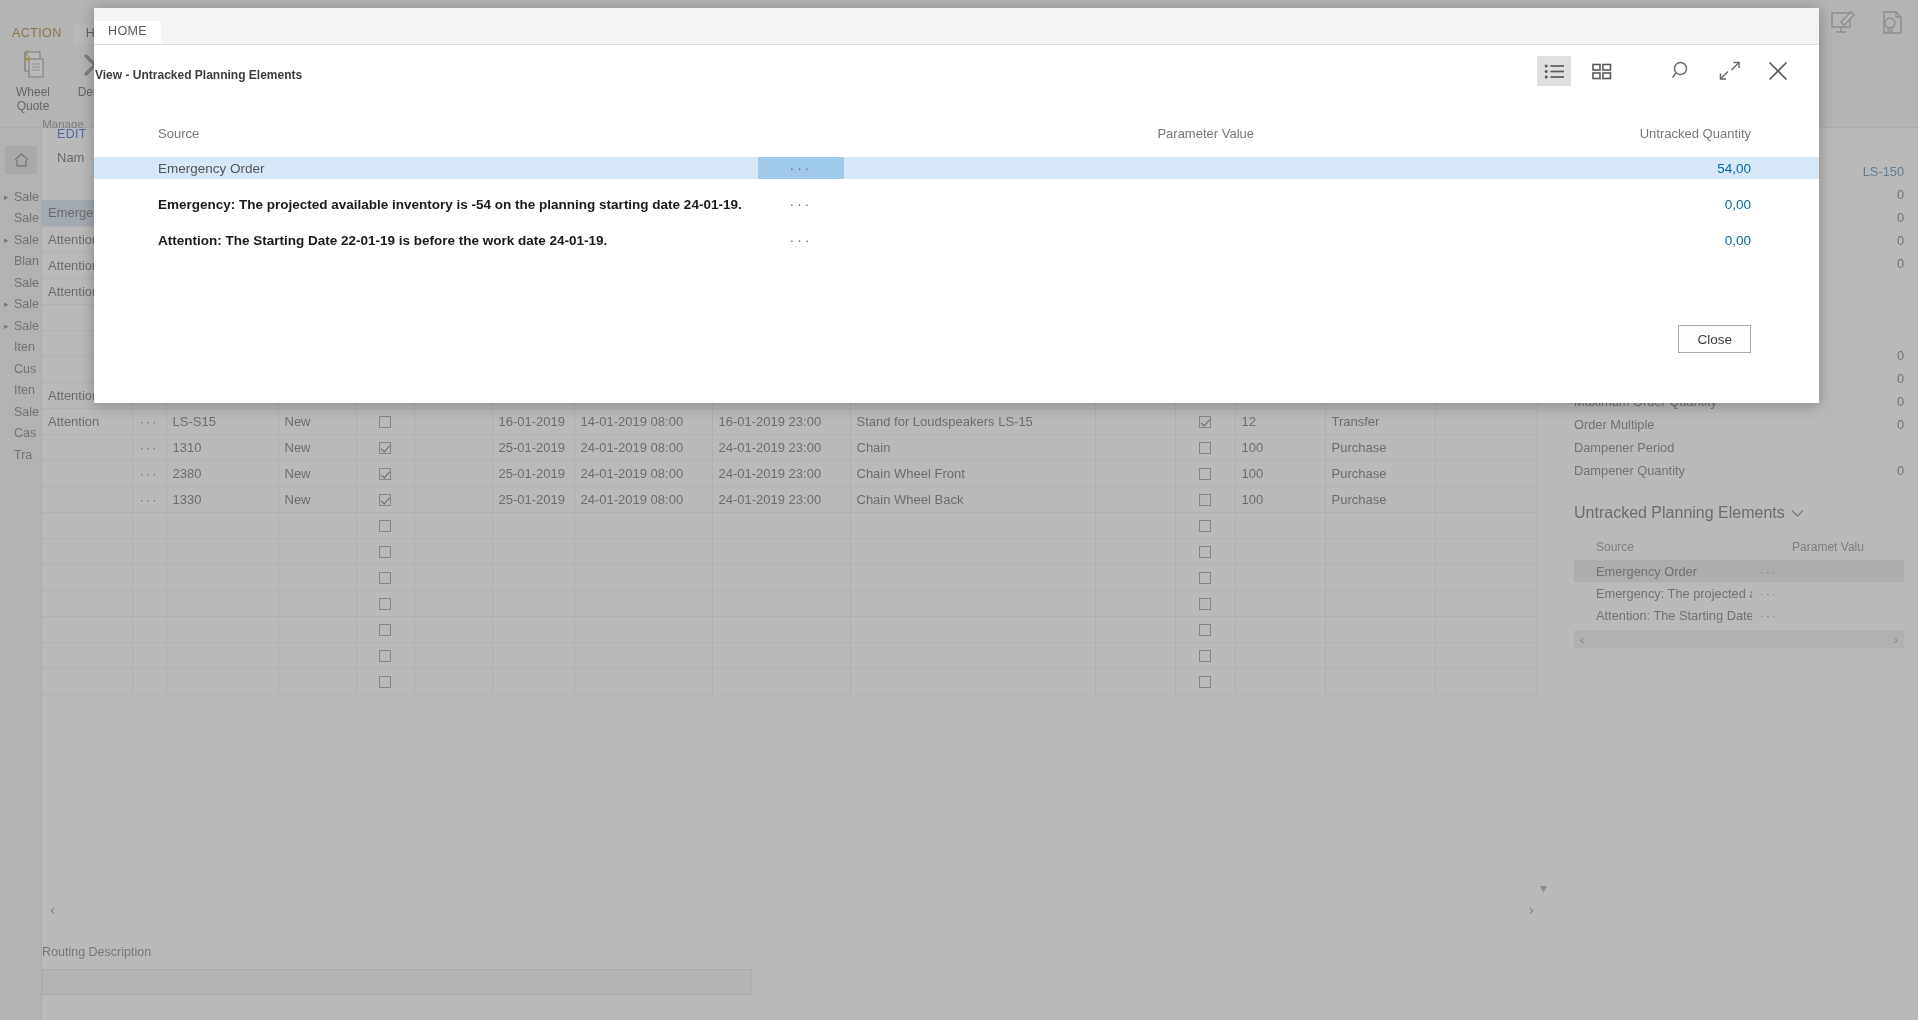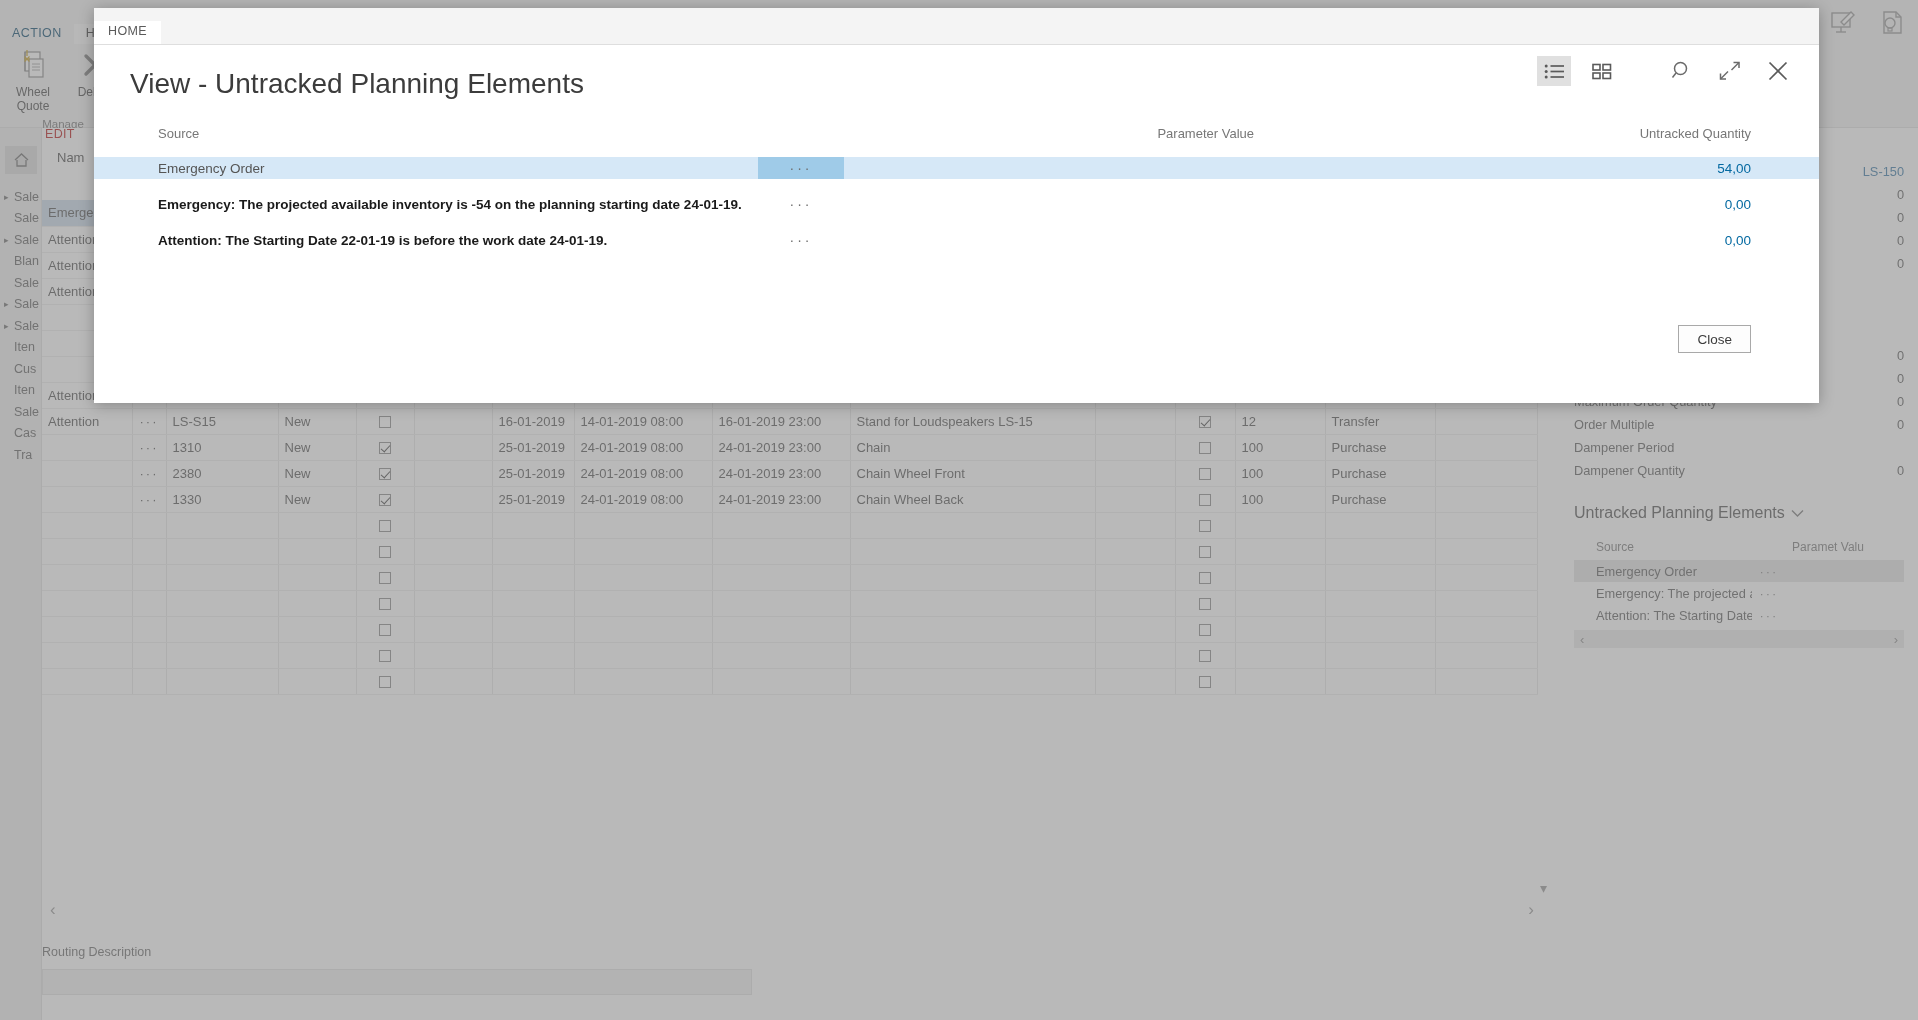--- a/index.html
+++ b/index.html
@@ -29,21 +29,21 @@
   .ribbon {
     position: absolute; left:0; top:0; width:1918px; height:128px;
     background: #f4f4f4;
     border-bottom: 1px solid #e2e2e2;
   }
   .ribbon-tabs {
     position:absolute; left:0; top:22px; height:22px;
     display:flex; align-items:flex-end; gap:0;
   }
   .ribbon-tab {
-    font-size: 12.5px; color:#0c4a6e; letter-spacing:.4px;
+    font-size: 12.5px; color:#a16207; letter-spacing:.4px;
     padding: 2px 12px 4px 12px;
   }
   .ribbon-tab.active { background:#fdfdfd; color:#3b3b3b; }
   .ribbon-body { position:absolute; left:0; top:44px; height:84px; width:100%; }
   .rib-group { position:absolute; top:0; height:84px; }
   .rib-btn {
     display:flex; flex-direction:column; align-items:center; justify-content:flex-start;
     width:58px; padding-top:4px;
     font-size:12px; color:#4a4a4a; line-height:14px; text-align:center;
   }
@@ -70,21 +70,21 @@
     height:21.5px; font-size:12.5px; color:#626262;
     display:flex; align-items:center; padding-left:4px; white-space:nowrap;
   }
   .nav-caret { width:10px; font-size:9px; color:#707070; }
 
   
   .page-head {
     position:absolute; left:42px; top:128px; width:1876px; height:58px;
     background:#ffffff;
   }
-  .edit-label { position:absolute; left:3px; top:-1px; font-size:12.5px; color:#b91c1c; letter-spacing:.3px;}
+  .edit-label { position:absolute; left:15px; top:-1px; font-size:12.5px; color:#1d4ed8; letter-spacing:.3px;}
   .name-label { position:absolute; left:15px; top:22px; font-size:13px; color:#4c4c4c; }
   .ws-label { position:absolute; left:40px; top:70px; font-size:13px; color:#4c4c4c; }
 
   
   .grid-wrap {
     position:absolute; left:42px; top:200px; width:1500px; height:700px;
     background:#ffffff; overflow:hidden;
   }
   table.grid { border-collapse:collapse; width:1496px; table-layout:fixed; }
   table.grid td {
@@ -177,22 +177,22 @@
   }
   .modal-tabstrip {
     height:37px; background:#f4f4f4; border-bottom:1px solid #dedede;
     display:flex; align-items:flex-end;
   }
   .modal-tab {
     font-size:12.5px; color:#5a5a5a; letter-spacing:.4px;
     padding: 3px 14px 6px 14px; background:#ffffff;
   }
   .modal-title {
-    position:absolute; left:36px; top:60px;
-    font-size:28px; color:#3c3c3c; font-weight:400;
+    position:absolute; left:1px; top:60px;
+    font-size:12px; color:#3c3c3c; font-weight:700;
   }
   .modal-icons {
     position:absolute; right:24px; top:48px;
     display:flex; align-items:center; gap:14px;
   }
   .mi {
     width:34px; height:30px; display:flex; align-items:center; justify-content:center;
     cursor:pointer;
   }
   .mi.active { background:#e0e0e0; }

